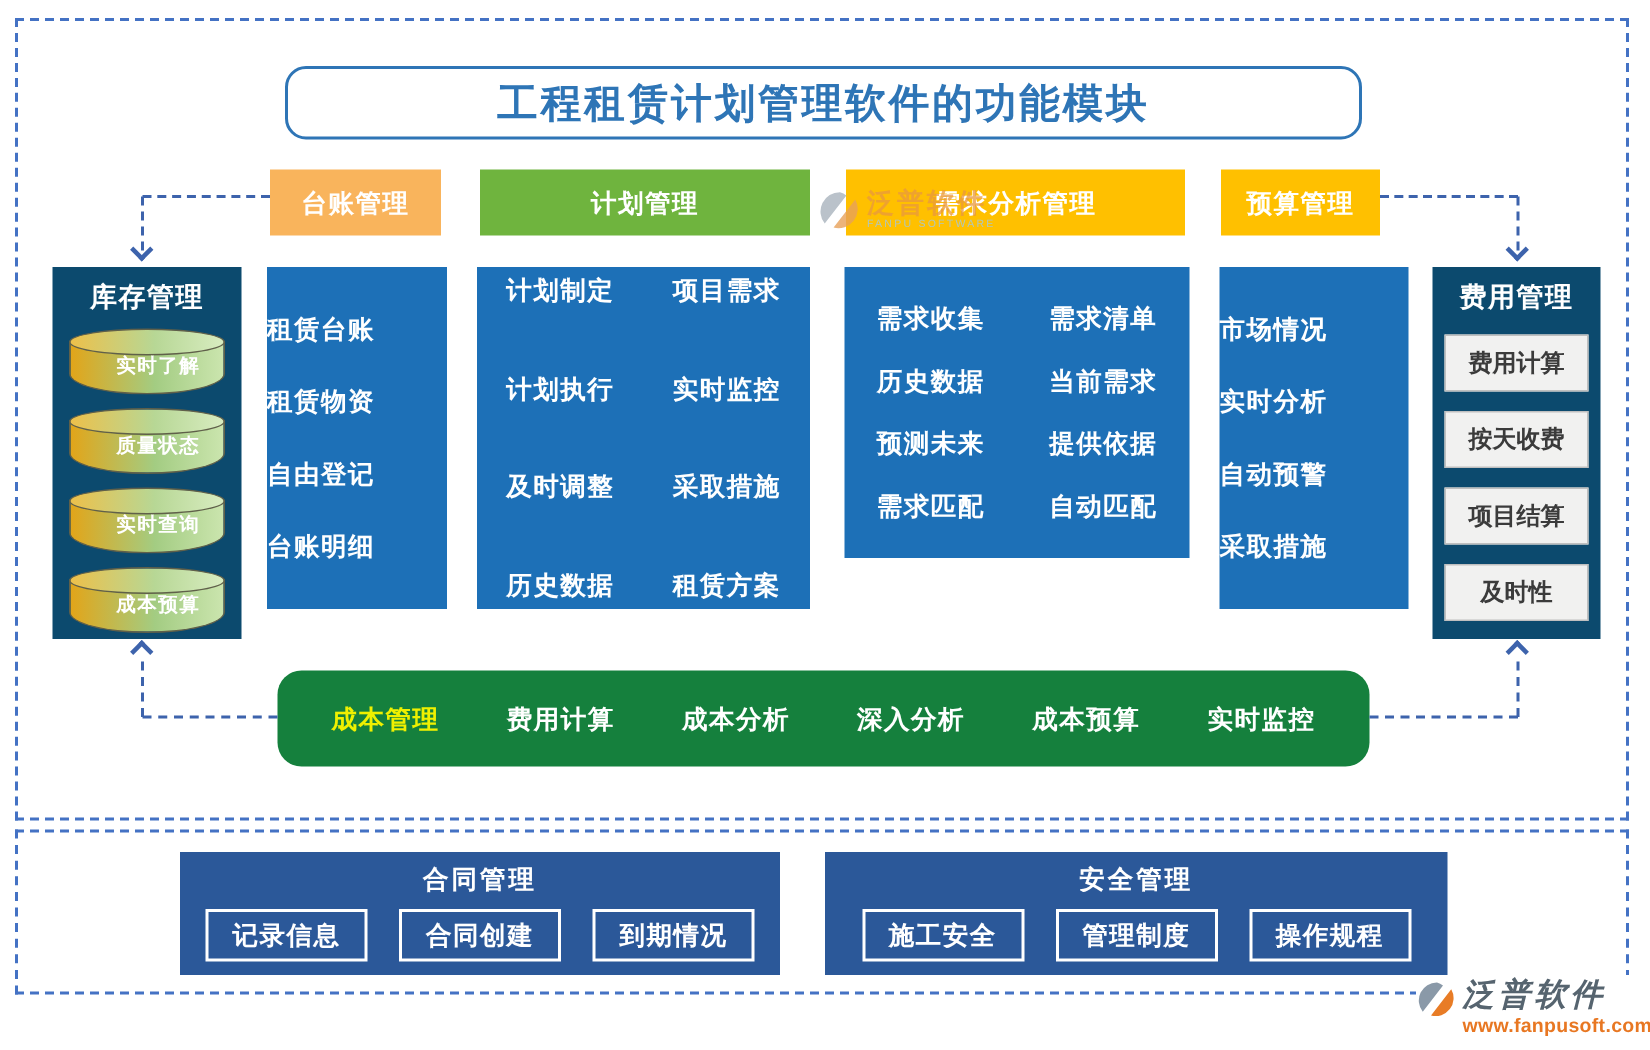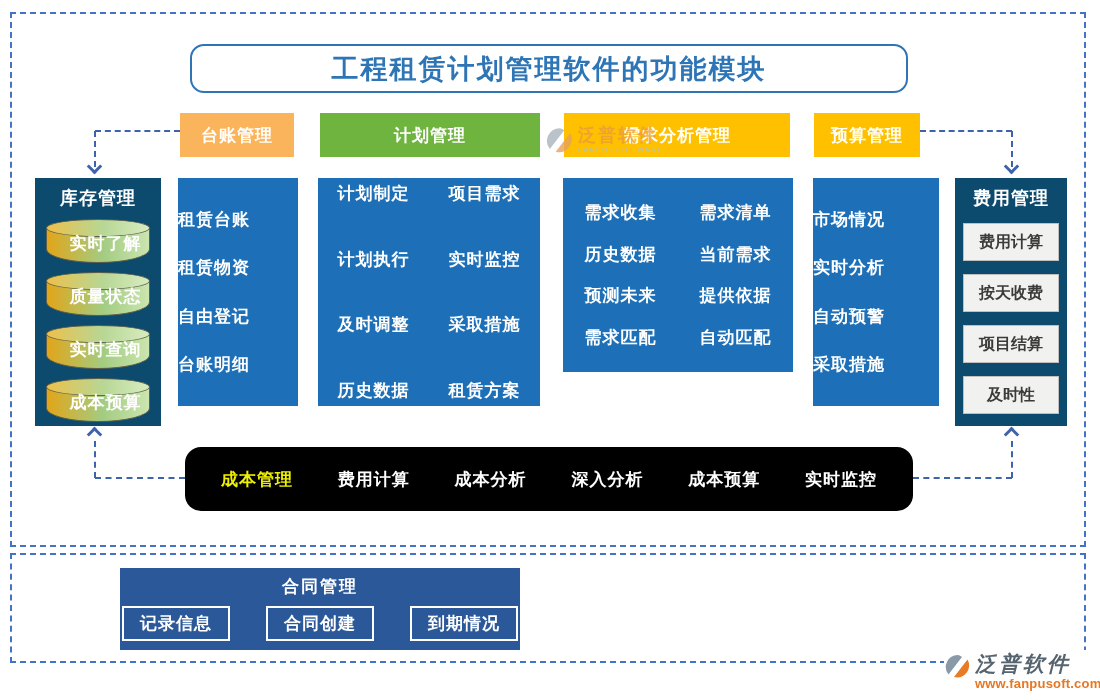--- a/index.html
+++ b/index.html
@@ -25,33 +25,33 @@
   .panel .ptitle { color:#fff; font-size:18px; font-weight:bold; letter-spacing:1px; margin-top:8px; }
 
   .cyl { position:relative; width:104px; height:36px; margin-top:17px;
     background:linear-gradient(90deg,#E2A519 0%,#A3CC82 55%,#CBE5AE 100%);
     border-left:1px solid #60604a; border-right:1px solid #60604a; border-bottom:1px solid #60604a;
     border-radius:0 0 52px 52px / 0 0 14px 14px; }
   .cyl::before { content:""; position:absolute; top:-8px; left:-1px; right:-1px; height:16px;
     background:linear-gradient(90deg,#EDC04A 0%,#B7D795 55%,#D8ECC0 100%);
     border:1px solid #60604a; border-radius:50%; }
   .cyl .clabel { position:relative; z-index:2; display:block; text-align:center; line-height:34px;
-    color:#fff; font-size:17px; font-weight:bold; letter-spacing:1px;padding-left:15px; }
+    color:#fff; font-size:13px; font-weight:bold; letter-spacing:1px;padding-left:15px; }
 
   .gbtn { width:96px; height:38px; margin-top:13px; background:#F1F1F0; border:1px solid #BFBFBF;
     color:#3B3B3B; font-size:16px; font-weight:bold; display:flex; align-items:center; justify-content:center; }
 
-  .bar { position:absolute; background:#000000; border-radius:16px; display:flex; align-items:center;
+  .bar { position:absolute; background:#15803d; border-radius:16px; display:flex; align-items:center;
     justify-content:space-between; padding:0 36px; }
   .bar .bitem { color:#fff; font-size:17px; font-weight:bold; letter-spacing:1px; }
   .bar .bitem.first { color:#EFF000; }
 
   .bbox { position:absolute; background:#2B5899; display:flex; flex-direction:column; align-items:center; }
   .bbox .btitle { color:#fff; font-size:17px; font-weight:bold; letter-spacing:2px; margin-top:7px; }
-  .bbox .brow { display:flex; gap:36px; margin-top:8px; }
+  .bbox .brow { display:flex; gap:21px; margin-top:8px; }
   .wbtn { border:2px solid #fff; color:#fff; font-size:17px; font-weight:bold; letter-spacing:1px;
     padding:4px 16px; display:flex; align-items:center; justify-content:center; }
 
   .dash-h { position:absolute; border-top:2px dashed #3D63AC; }
   .dash-v { position:absolute; border-left:2px dashed #3D63AC; }
   .arr { position:absolute; width:11px; height:11px; }
   .arr.down { border-right:3px solid #3D63AC; border-bottom:3px solid #3D63AC; transform:rotate(45deg); }
   .arr.up { border-left:3px solid #3D63AC; border-top:3px solid #3D63AC; transform:rotate(45deg); }
 
   .watermark { position:absolute; left:545px; top:124px; display:flex; align-items:flex-start;
@@ -197,20 +197,28 @@
 
   <div class="bbox" style="left:120px; top:568px; width:400px; height:82px;">
     <div class="btitle">合同管理</div>
     <div class="brow">
       <div class="wbtn">记录信息</div>
       <div class="wbtn">合同创建</div>
       <div class="wbtn">到期情况</div>
     </div>
   </div>
 
+  <div class="bbox" style="left:550px; top:568px; width:415px; height:82px;">
+    <div class="btitle">安全管理</div>
+    <div class="brow">
+      <div class="wbtn">施工安全</div>
+      <div class="wbtn">管理制度</div>
+      <div class="wbtn">操作规程</div>
+    </div>
+  </div>
 
   <div class="logo">
     <span>
       <svg width="28" height="30" viewBox="0 0 28 28">
         <path d="M14 2 A12 12 0 0 0 4.5 21.5 L18 4 A12 12 0 0 0 14 2 Z" fill="#8A99A8"></path>
         <path d="M23.5 6.5 L10 24 A12 12 0 0 0 23.5 6.5 Z" fill="#E87C26"></path>
       </svg>
     </span>
     <span class="lg-text">
       <span class="lg-name">泛普软件</span>

